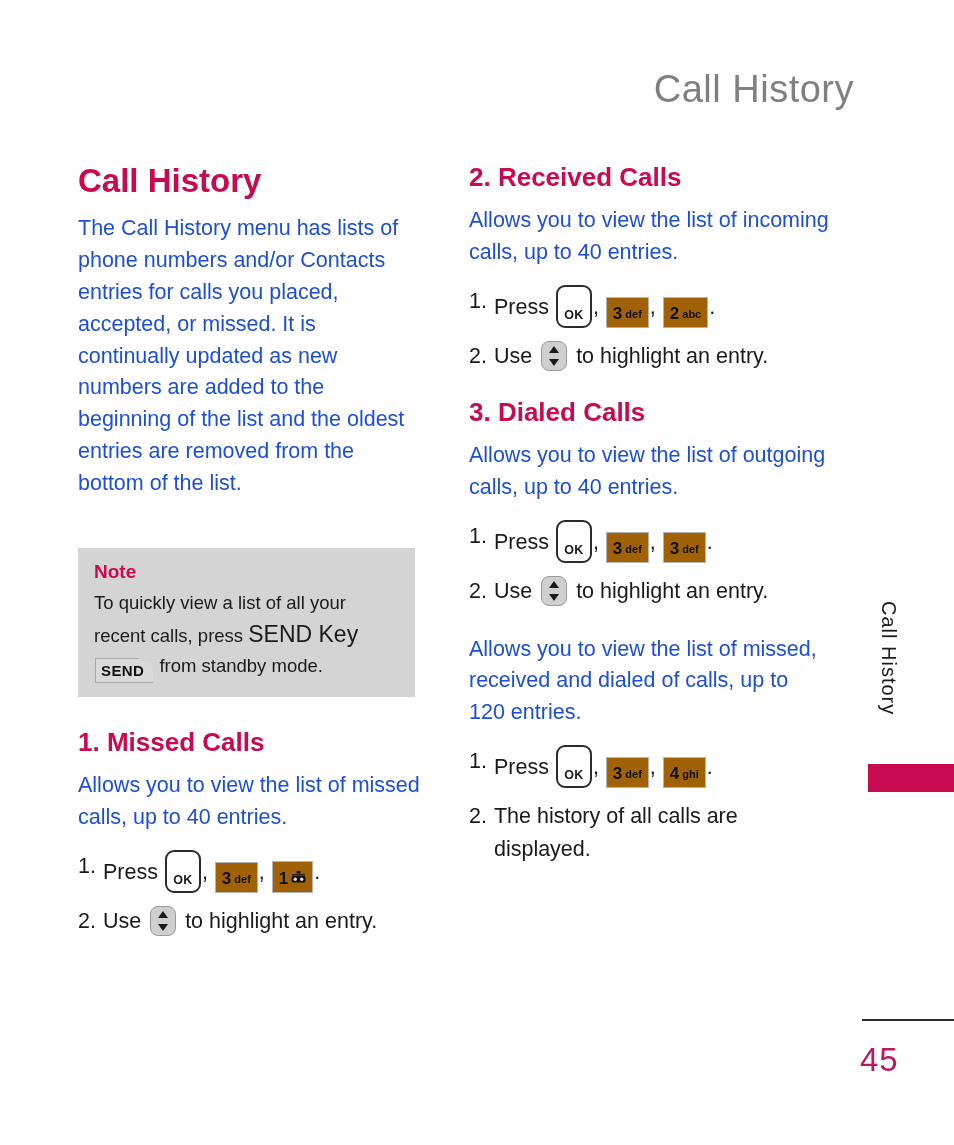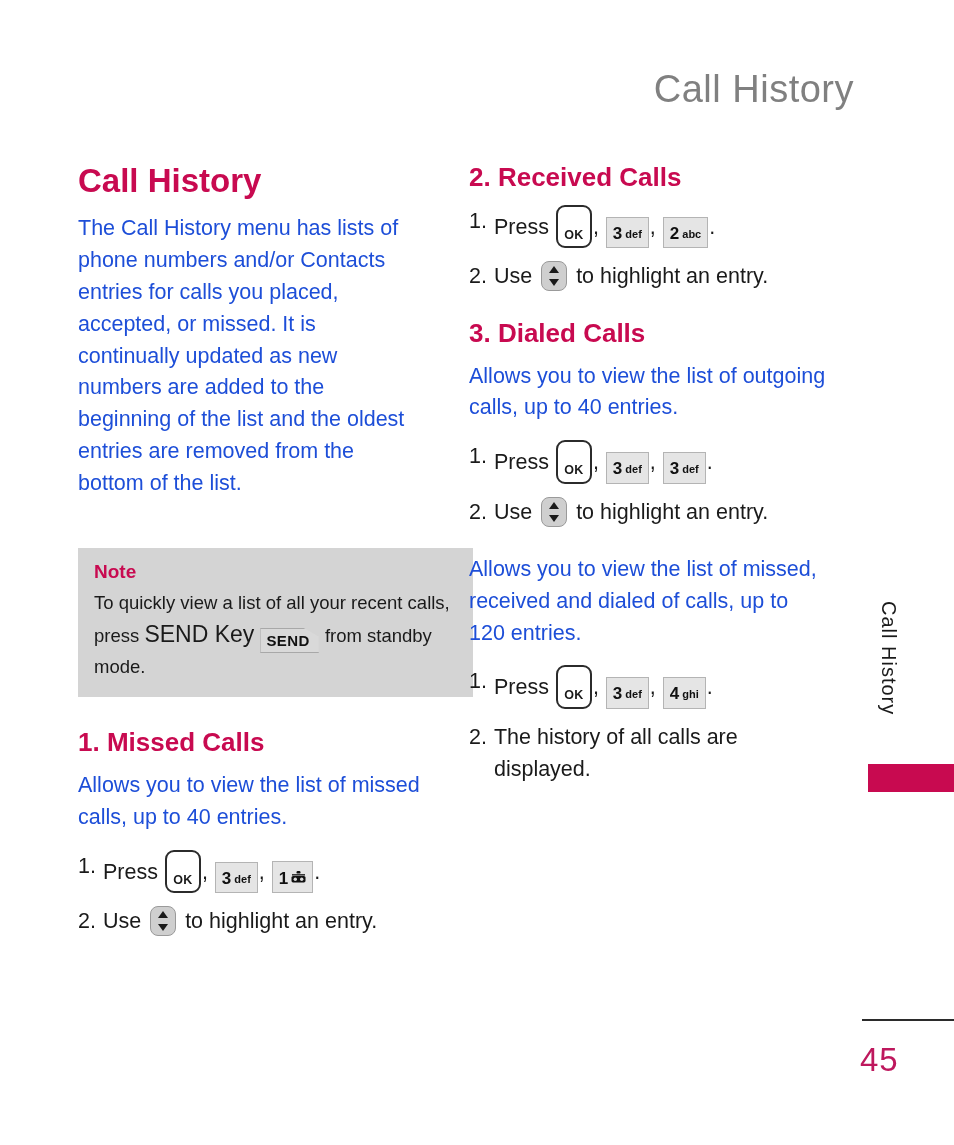--- a/index.html
+++ b/index.html
@@ -101,21 +101,21 @@
     font-weight: 700;
     line-height: 1;
     padding: 22px 6px 5px 6px;
     letter-spacing: 0.3px;
     min-width: 20px;
     text-align: center;
   }
 
   
   .key-num {
-    background: #e5e5e5;
+    background: #a16207;
     border: 1px solid #b4b4b4;
     color: #111111;
     padding: 4px 6px 4px 6px;
     line-height: 1;
     white-space: nowrap;
   }
   .key-num .digit {
     font-size: 17px;
     font-weight: 700;
     vertical-align: baseline;
@@ -179,21 +179,21 @@
     border-left: 1px solid #a8a8a8;
     border-bottom: 1px solid #a8a8a8;
     border-top: 1px solid #a8a8a8;
   }
 
   
   .note-box {
     position: absolute;
     left: 78px;
     top: 548px;
-    width: 395px;
+    width: 337px;
     height: 149px;
     background: #d4d4d4;
     box-sizing: border-box;
     padding: 14px 16px 0 16px;
   }
   .note-title {
     font-size: 19px;
     font-weight: 700;
     color: #c80a50;
     margin: 0 0 6px 0;
@@ -302,20 +302,21 @@
         <span class="txt">to highlight an entry.</span>
       </span>
     </div>
 
   </div>
 
   <div class="col col-right">
 
     <div class="section">
       <h2 class="section-title">2. Received Calls</h2>
+      <p class="body">Allows you to view the list of incoming calls, up to 40 entries.</p>
 
       <div class="step">
         <span class="step-num">1.</span>
         <span class="step-body">
           <span>Press</span>
           <span class="key key-ok">OK</span><span>,</span>
           <span class="key key-num"><span class="digit">3</span><span class="sub">def</span></span><span>,</span>
           <span class="key key-num"><span class="digit">2</span><span class="sub">abc</span></span><span>.</span>
         </span>
       </div>

